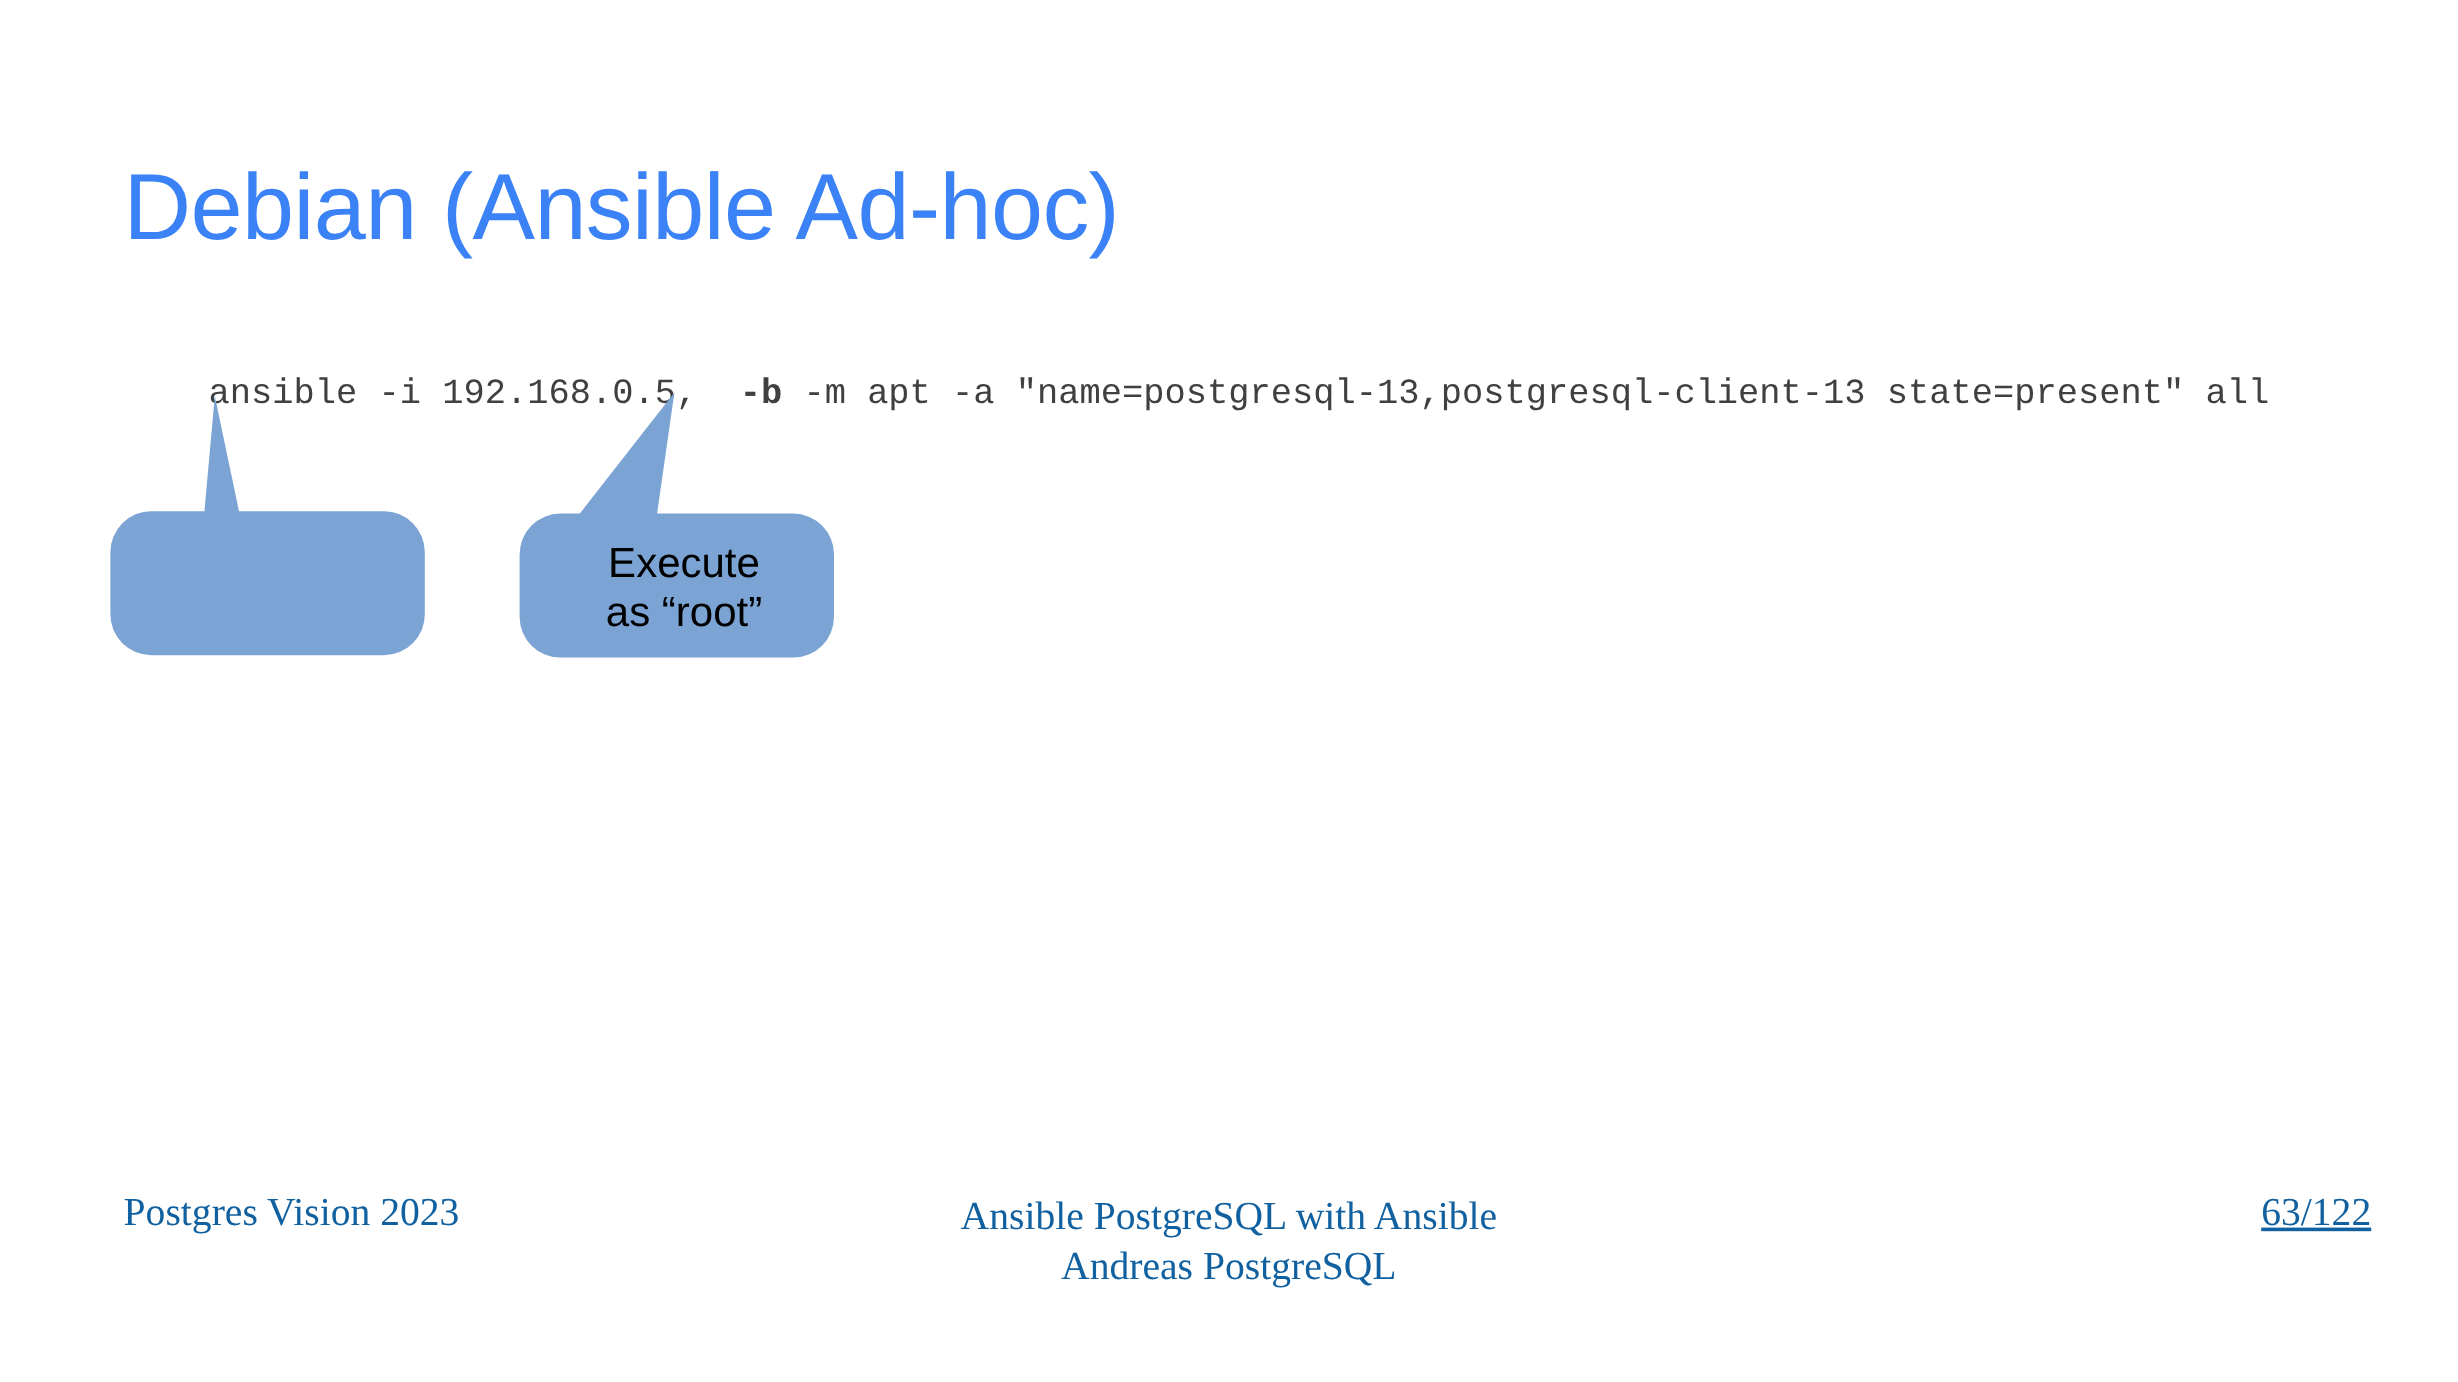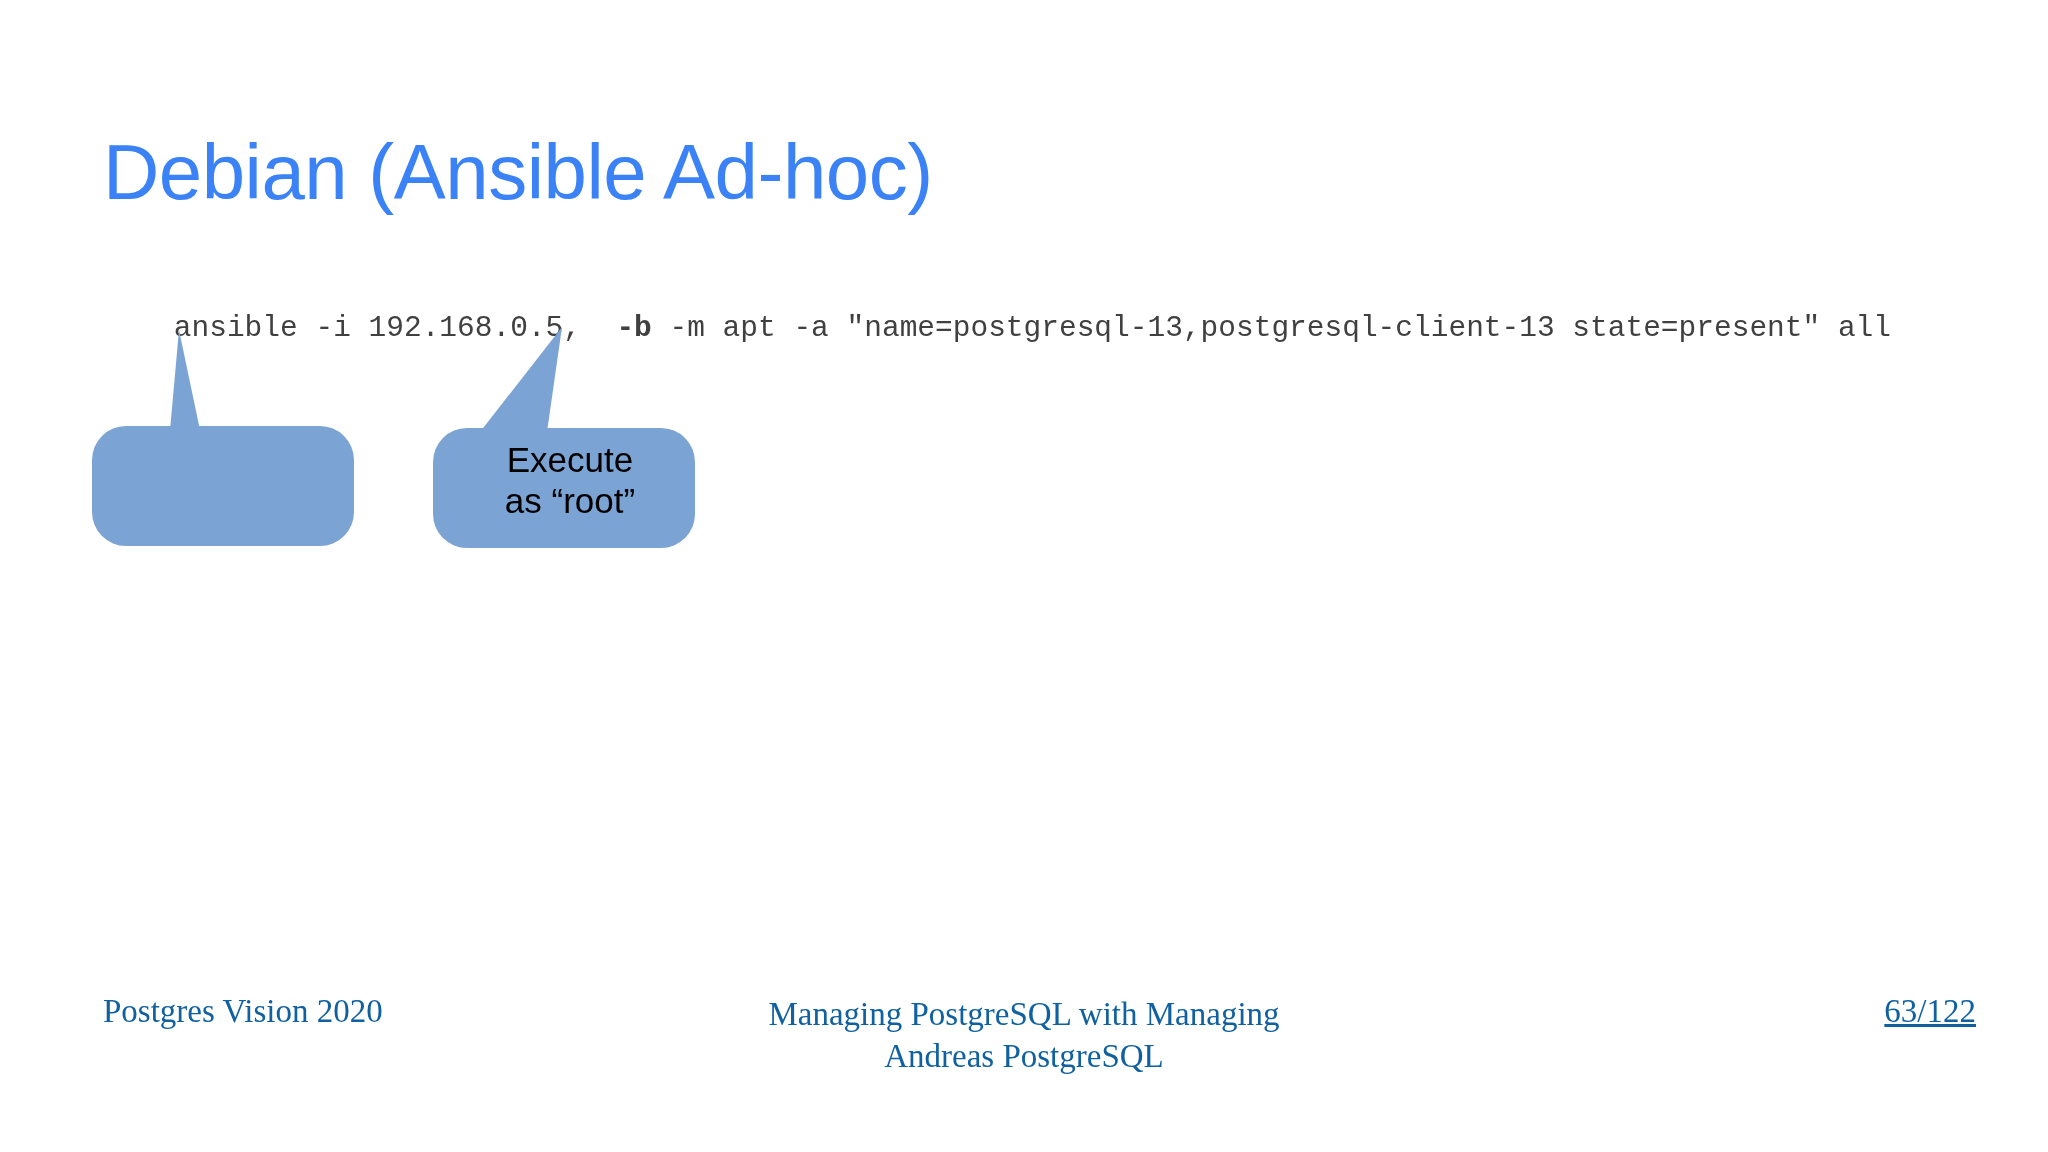--- a/index.html
+++ b/index.html
@@ -83,21 +83,21 @@
     top: 118px;
   }
 
   #callout-root {
     left: 425px;
     top: 318px;
     width: 290px;
     height: 245px;
   }
   #callout-root .callout-text {
-    top: 122px;
+    top: 132px;
   }
 
   
   .footer {
     position: absolute;
     left: 0;
     right: 0;
     bottom: 0;
     height: 160px;
     font-family: "Liberation Serif", serif;
@@ -152,21 +152,21 @@
       <path d="M 55 114 L 137 9 L 122 114 Z" fill="#7BA4D4"></path>
       <rect x="8" y="110" width="262" height="120" rx="34" ry="34" fill="#7BA4D4"></rect>
     </svg>
     <div class="callout-text">
       <div>Execute</div>
       <div>as “root”</div>
     </div>
   </div>
 
   <div class="footer">
-    <div class="footer-left">Postgres Vision 2020</div>
+    <div class="footer-left">Postgres Vision 2023</div>
     <div class="footer-center">
-      <div>Managing PostgreSQL with Managing</div>
+      <div>Ansible PostgreSQL with Ansible</div>
       <div>Andreas PostgreSQL</div>
     </div>
     <div class="footer-right">63/122</div>
   </div>
 
 </div>
 
 </body></html>

